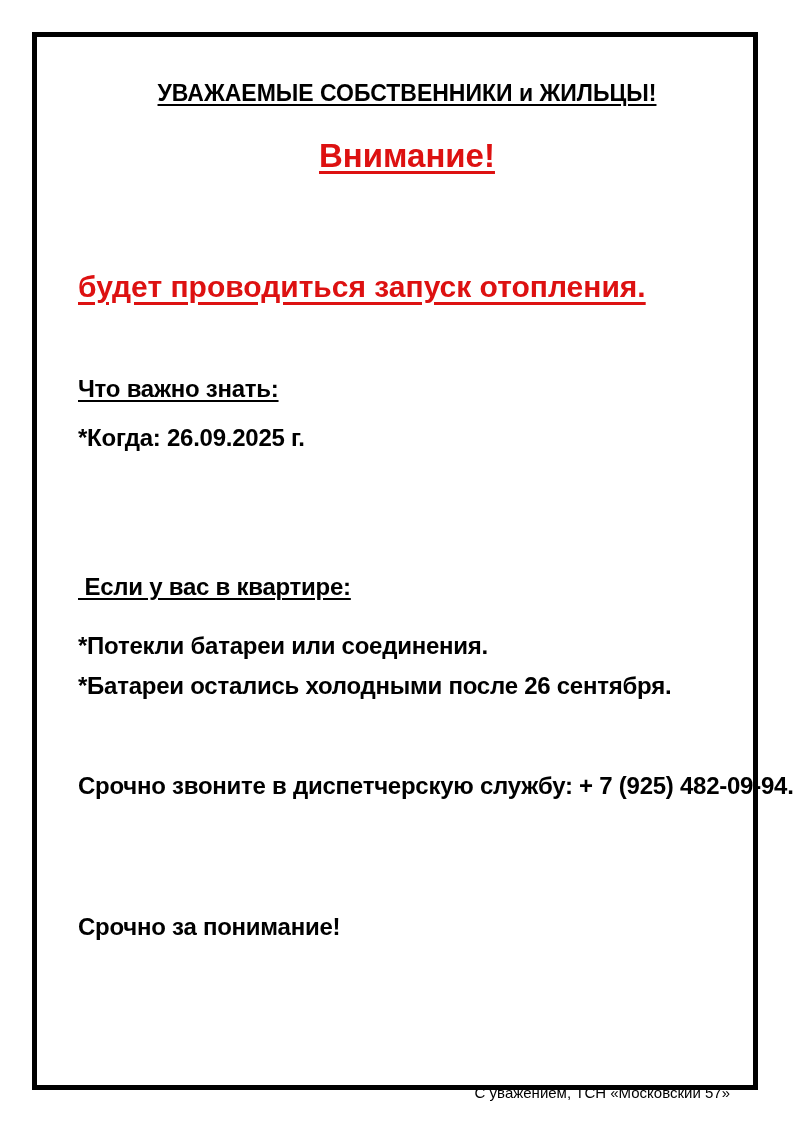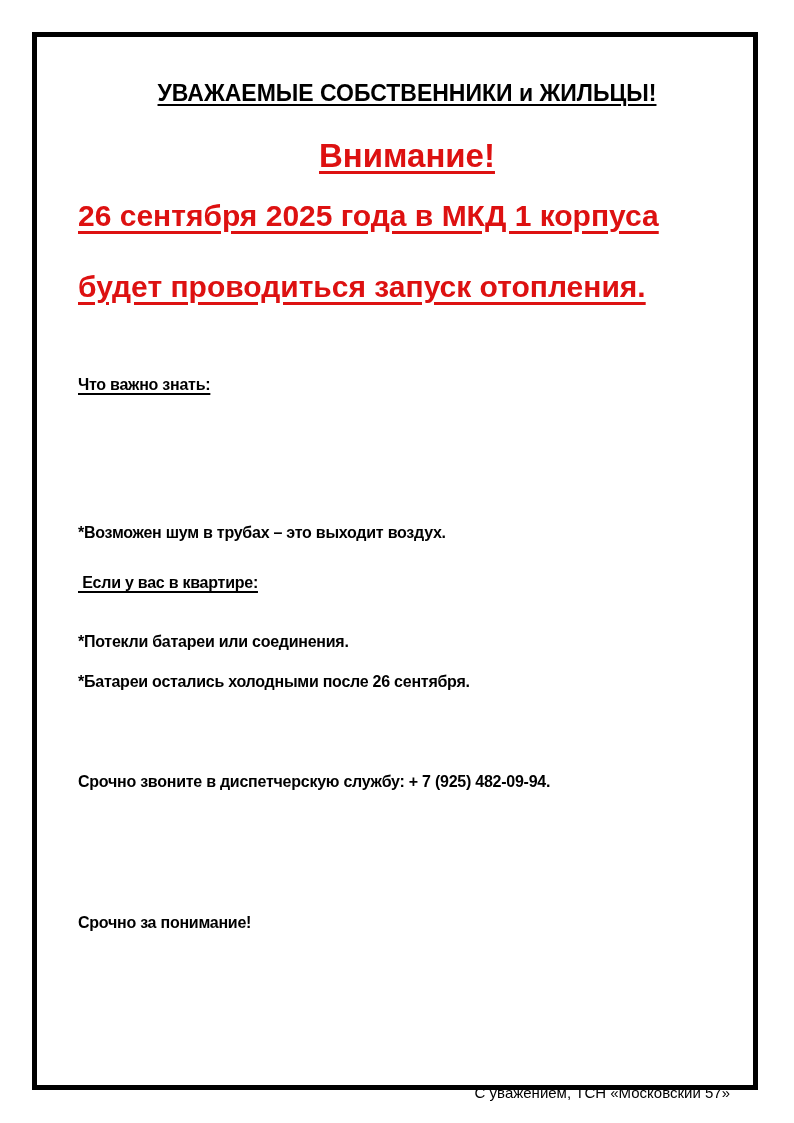--- a/index.html
+++ b/index.html
@@ -11,47 +11,46 @@
     position:absolute;left:32px;top:32px;width:726px;height:1058px;
     border:5px solid #000000;box-sizing:border-box;
   }
   .txt{position:absolute;font-weight:bold;line-height:1;white-space:pre;}
   .center-band{left:78px;width:658px;text-align:center;}
   .title{font-size:23px;top:82px;text-decoration:underline;text-decoration-thickness:2px;text-underline-offset:3px;}
   .attention{font-size:33px;top:139px;color:var(--red);text-decoration:underline;text-decoration-thickness:3px;text-underline-offset:4px;}
   .redline{font-size:30px;left:78px;color:var(--red);text-decoration:underline;text-decoration-thickness:3px;text-underline-offset:5px;}
   .red1{top:201px;}
   .red2{top:252px;margin-top:20px;}
-  .body{font-size:16px;left:78px;letter-spacing:-0.25px;}
+  .body{font-size:24px;left:78px;letter-spacing:-0.25px;}
   .uhead{text-decoration:underline;text-decoration-thickness:2px;text-underline-offset:3px;}
   .sig{
     position:absolute;top:1040px;right:64px;text-align:right;
     font-weight:normal;font-size:15px;line-height:21px;white-space:pre;
   }
 </style>
 </head>
 <body>
 
 <div class="page">
 
   <div class="frame"></div>
 
   <div class="txt center-band title">УВАЖАЕМЫЕ СОБСТВЕННИКИ и ЖИЛЬЦЫ!</div>
 
   <div class="txt center-band attention">Внимание!</div>
 
-  <div class="txt redline red1">26 сентября 2025 года в МКД 1 корпуса</div>
 
   <div class="txt redline red2">будет проводиться запуск отопления.</div>
 
   <div class="txt body uhead" style="top:377px">Что важно знать:</div>
 
+  <div class="txt body" style="top:426px">*Когда: 26.09.2025 г.</div>
 
 
-  <div class="txt body" style="top:525px">*Возможен шум в трубах – это выходит воздух.</div>
 
   <div class="txt body uhead" style="top:575px"> Если у вас в квартире:</div>
 
   <div class="txt body" style="top:634px">*Потекли батареи или соединения.</div>
 
   <div class="txt body" style="top:674px">*Батареи остались холодными после 26 сентября.</div>
 
 
   <div class="txt body" style="top:774px">Срочно звоните в диспетчерскую службу: + 7 (925) 482-09-94.</div>
 

